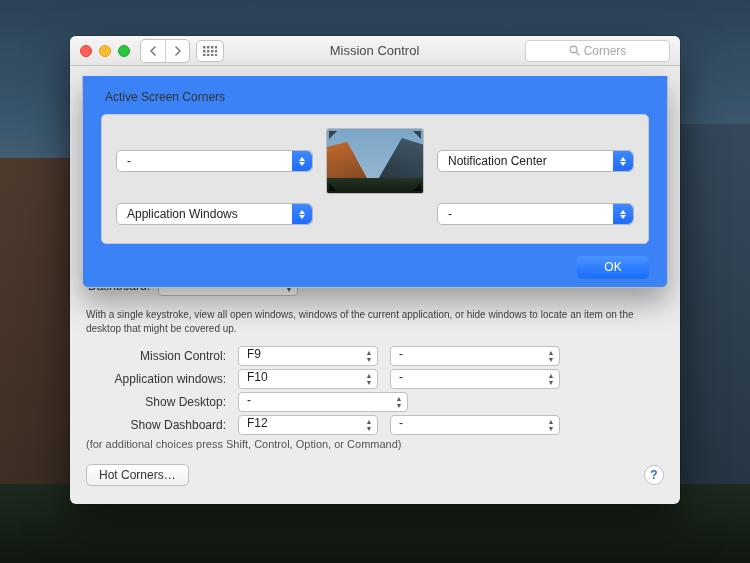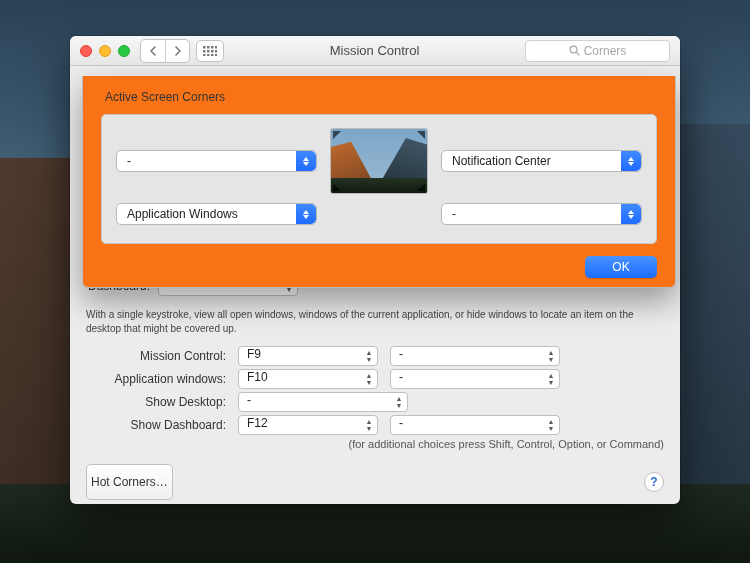--- a/index.html
+++ b/index.html
@@ -45,42 +45,42 @@
 .gridbtn svg { display:block; }
 .title { flex:1; text-align:center; font-size:13px; color:#4a4a4a; }
 .search { width:145px; height:22px; border:1px solid #cfcfcf; border-radius:4px; background:#fff;
   display:flex; align-items:center; justify-content:center; gap:4px; color:#a8a8a8; font-size:12px; }
 .search svg { flex:none; }
 
 .body { padding:10px 16px 14px 16px; font-size:12px; color:#333; position:relative; }
 
 .section-label { font-size:12px; color:#333; margin:0 0 4px 2px; }
 .hint { font-size:10px; color:#444; line-height:1.4; margin:4px 0 10px 0; }
-.foot-hint { text-align:right; font-size:11px; color:#555; }
+.foot-hint { text-align:left; font-size:11px; color:#555; }
 
 .shortcuts-row { display:flex; align-items:center; margin:3px 0; gap:12px; }
 .shortcuts-label { width:140px; text-align:right; font-size:12px; }
 .sel { position:relative; height:20px; border:1px solid #bfbfbf; border-radius:4px; background:#fff;
   display:flex; padding:0 18px 0 8px; font-size:12px; color:#222; }
 .sel.w1{width:140px;} .sel.w2{width:170px;}
 .sel .stepper { position:absolute; right:2px; top:2px; bottom:2px; width:12px;
   display:flex; flex-direction:column; justify-content:center; align-items:center; gap:1px; color:#5a5a5a; font-size:7px; line-height:6px; }
 .dashrow { display:flex; align-items:center; gap:8px; margin:0 0 12px 2px; }
 
 .bottom-row { display:flex; align-items:center; justify-content:space-between; margin-top:14px; }
-.macbtn { height:36px; padding:0 4px; border:1px solid #bfbfbf; border-radius:5px;
+.macbtn { height:22px; padding:0 12px; border:1px solid #bfbfbf; border-radius:5px;
   background:linear-gradient(#ffffff,#f0f0f0); font-size:12px; display:flex; align-items:center; }
 .help { width:20px; height:20px; border:1px solid #bfbfbf; border-radius:50%;
   display:flex; align-items:center; justify-content:center; background:#fff;
   color:#2a6dd4; font-size:12px; font-weight:bold; }
 
 
 .sheet {
-  position:absolute; top:40px; left:12px; right:4px; height:212px;
-  background:#f97316; border:1px solid #bcbcbc; border-top:none;
+  position:absolute; top:40px; left:12px; right:12px; height:212px;
+  background:#3b82f6; border:1px solid #bcbcbc; border-top:none;
   border-radius:0 0 6px 6px; box-shadow:0 14px 30px rgba(0,0,0,0.35);
   padding:14px 18px;
 }
 .sheet-label { font-size:12px; margin:0 0 10px 4px; color:#333; }
 .sheet-grid { border:1px solid #c6c6c6; border-radius:5px; background:#e5e5e5; padding:18px 14px; }
 .sheet-rows { display:flex; flex-direction:column; gap:14px; }
 .sheet-row { display:flex; align-items:center; gap:14px; }
 .dropdown { flex:1; min-width:0; position:relative; height:22px; border:1px solid #b8b8b8; border-radius:5px;
   background:#fff; display:flex; align-items:center; padding:0 24px 0 10px; font-size:12px; color:#222; }
 .dropdown .cap { position:absolute; right:0; top:0; bottom:0; width:20px;

